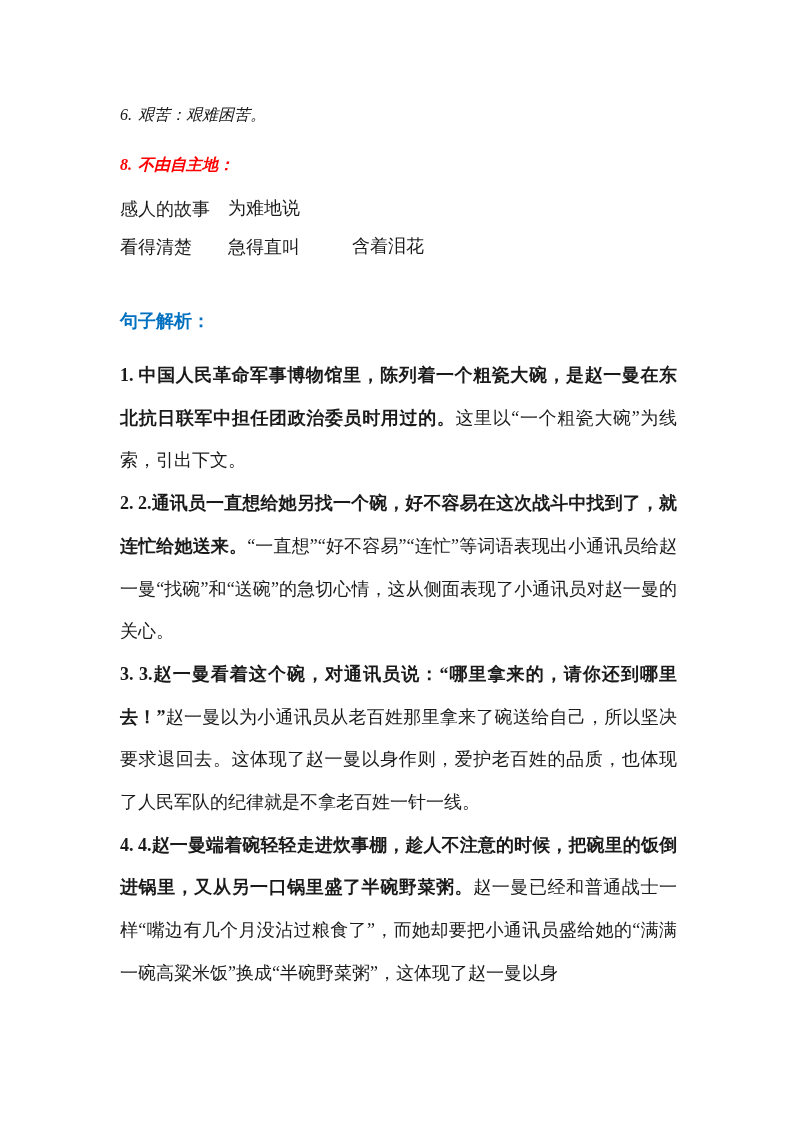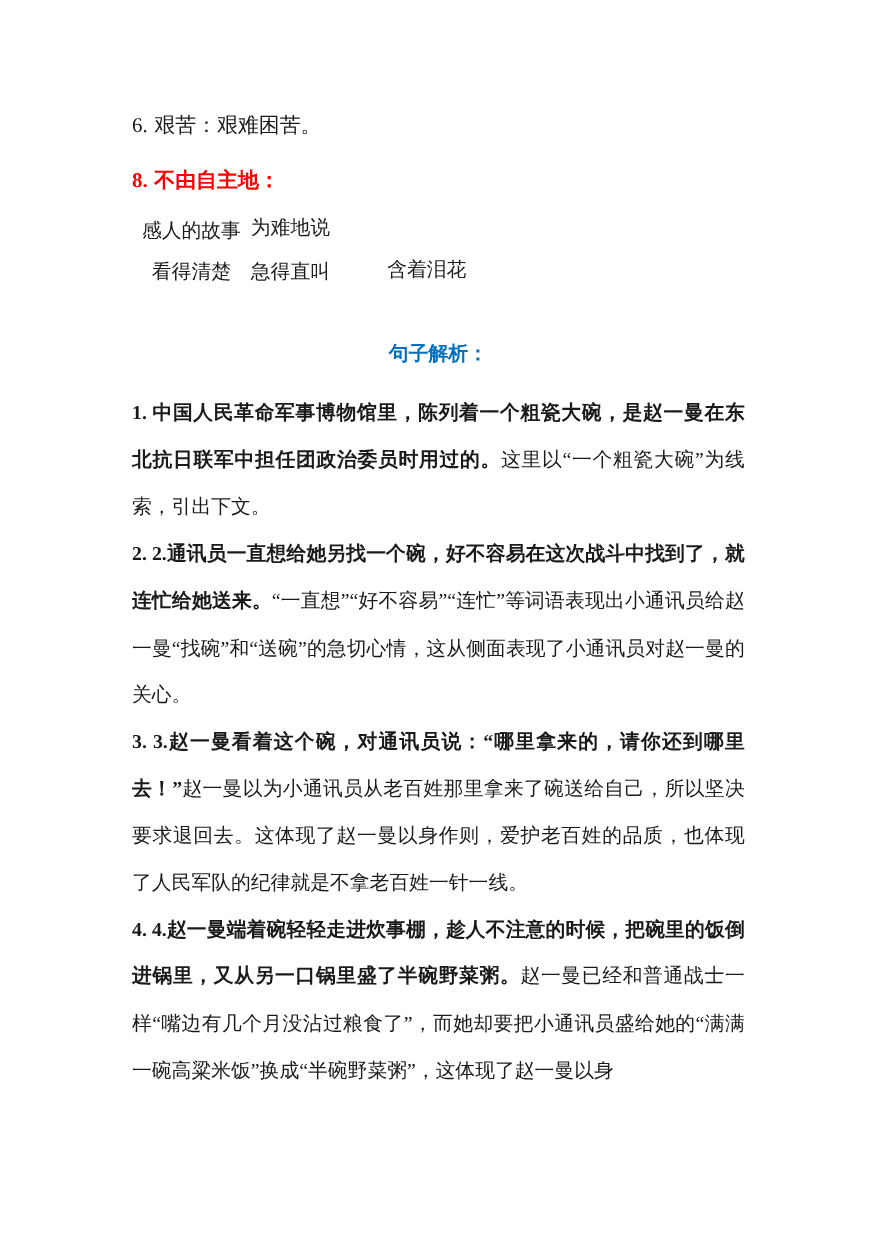--- a/index.html
+++ b/index.html
@@ -16,46 +16,46 @@
     color: #1a1a1a;
   }
   .page {
     width: 793px;
     height: 1122px;
     padding: 90px 116px 0 120px;
   }
   
   .def-item {
     margin: 0;
-    font-size: 19px;
+    font-size: 16px;
     line-height: 50px;
     white-space: nowrap;
+    font-style: italic;
   }
   .num { margin-right: 6px; }
   .num-black { color: #1a1a1a; }
   .num-red { color: #fe0000; }
   .red-bold { color: #fe0000; font-weight: bold; }
   
   .word-row {
     display: flex;
     margin: 0;
     font-size: 18px;
     line-height: 38px;
   }
-  .word-cell-1 { width: 108px; text-align: center; }
+  .word-cell-1 { width: 108px; }
   .word-cell-2 { width: 124px; }
   .word-cell-3 { flex: 1; font-family: Liberation Mono, monospace; }
   
   .section-title {
     margin: 36px 0 14px 0;
     font-size: 18px;
     line-height: 38px;
     font-weight: bold;
     color: #0070c0;
-    text-align: center;
   }
   
   .para {
     margin: 0;
     font-size: 18px;
     line-height: 42.7px;
     text-align: justify;
     text-justify: inter-ideograph;
   }
   .para .bold-seg { font-weight: bold; }

